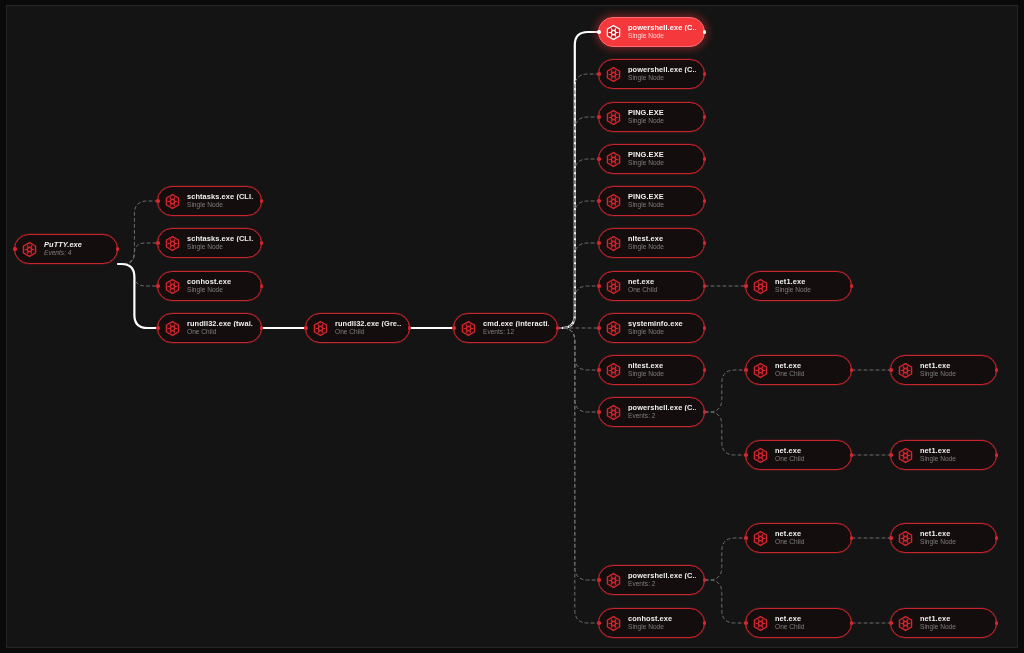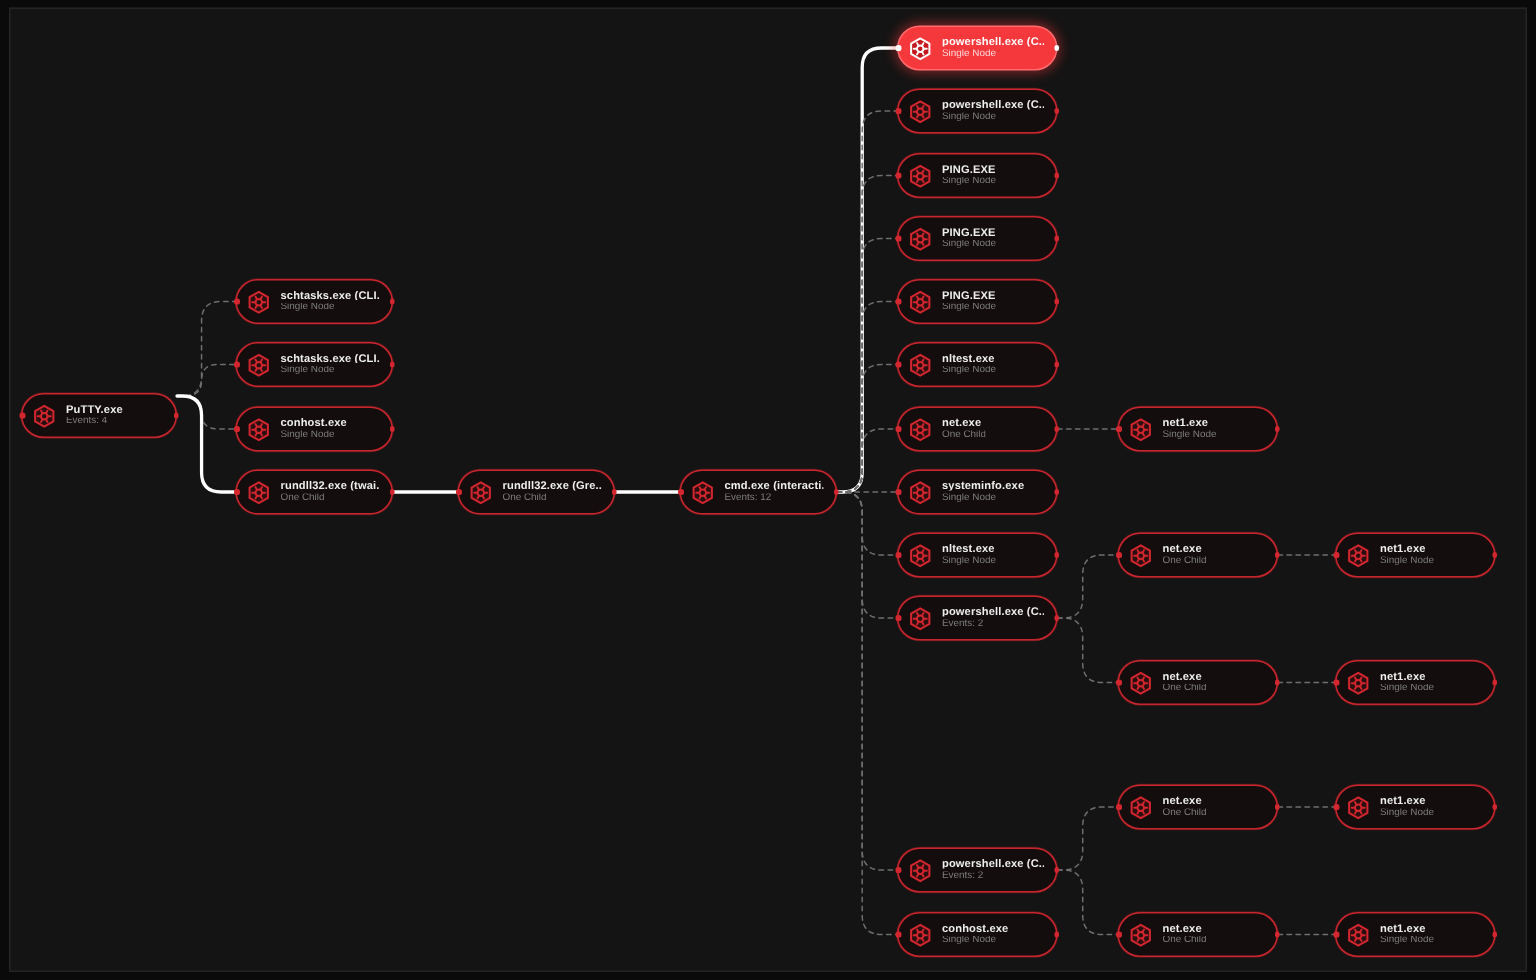--- a/index.html
+++ b/index.html
@@ -115,21 +115,21 @@
         <path d="M 698 406 L 701.8 406 Q 714.8 406 714.8 393 L 714.8 377 Q 714.8 364 727.8 364 L 738 364" fill="none" stroke="#6e6e6e" stroke-width="1" stroke-linecap="round" stroke-dasharray="3 3"></path>
         <path d="M 698 406 L 701.8 406 Q 714.8 406 714.8 419 L 714.8 436 Q 714.8 449 727.8 449 L 738 449" fill="none" stroke="#6e6e6e" stroke-width="1" stroke-linecap="round" stroke-dasharray="3 3"></path>
         <path d="M 698 574 L 701.8 574 Q 714.8 574 714.8 561 L 714.8 545 Q 714.8 532 727.8 532 L 738 532" fill="none" stroke="#6e6e6e" stroke-width="1" stroke-linecap="round" stroke-dasharray="3 3"></path>
         <path d="M 698 574 L 701.8 574 Q 714.8 574 714.8 587 L 714.8 604 Q 714.8 617 727.8 617 L 738 617" fill="none" stroke="#6e6e6e" stroke-width="1" stroke-linecap="round" stroke-dasharray="3 3"></path>
         <path d="M 845 364 L 883 364" fill="none" stroke="#6e6e6e" stroke-width="1" stroke-linecap="round" stroke-dasharray="3 3"></path>
         <path d="M 845 449 L 883 449" fill="none" stroke="#6e6e6e" stroke-width="1" stroke-linecap="round" stroke-dasharray="3 3"></path>
         <path d="M 845 532 L 883 532" fill="none" stroke="#6e6e6e" stroke-width="1" stroke-linecap="round" stroke-dasharray="3 3"></path>
         <path d="M 845 617 L 883 617" fill="none" stroke="#6e6e6e" stroke-width="1" stroke-linecap="round" stroke-dasharray="3 3"></path>
       </svg>
     <div id="nodes">
-        <div class="node" style="left: 7px; top: 256px; width: 104px;">
+        <div class="node" style="left: 7px; top: 228px; width: 104px; font-style: italic;">
           <span class="port in"></span>
           <svg class="ico" viewBox="0 0 24 24">
             <polygon points="12,2.2 20.6,7.1 20.6,16.9 12,21.8 3.4,16.9 3.4,7.1" fill="#2a0f11" stroke="#d4262e" stroke-width="1.9"></polygon>
             <circle cx="12" cy="12" r="3.1" fill="none" stroke="#d4262e" stroke-width="1.8"></circle>
             <line x1="15.00" y1="12.00" x2="18.20" y2="12.00" stroke="#d4262e" stroke-width="1.7" stroke-linecap="round"></line>
             <line x1="13.50" y1="14.60" x2="15.10" y2="17.37" stroke="#d4262e" stroke-width="1.7" stroke-linecap="round"></line>
             <line x1="10.50" y1="14.60" x2="8.90" y2="17.37" stroke="#d4262e" stroke-width="1.7" stroke-linecap="round"></line>
             <line x1="9.00" y1="12.00" x2="5.80" y2="12.00" stroke="#d4262e" stroke-width="1.7" stroke-linecap="round"></line>
             <line x1="10.50" y1="9.40" x2="8.90" y2="6.63" stroke="#d4262e" stroke-width="1.7" stroke-linecap="round"></line>
             <line x1="13.50" y1="9.40" x2="15.10" y2="6.63" stroke="#d4262e" stroke-width="1.7" stroke-linecap="round"></line>

